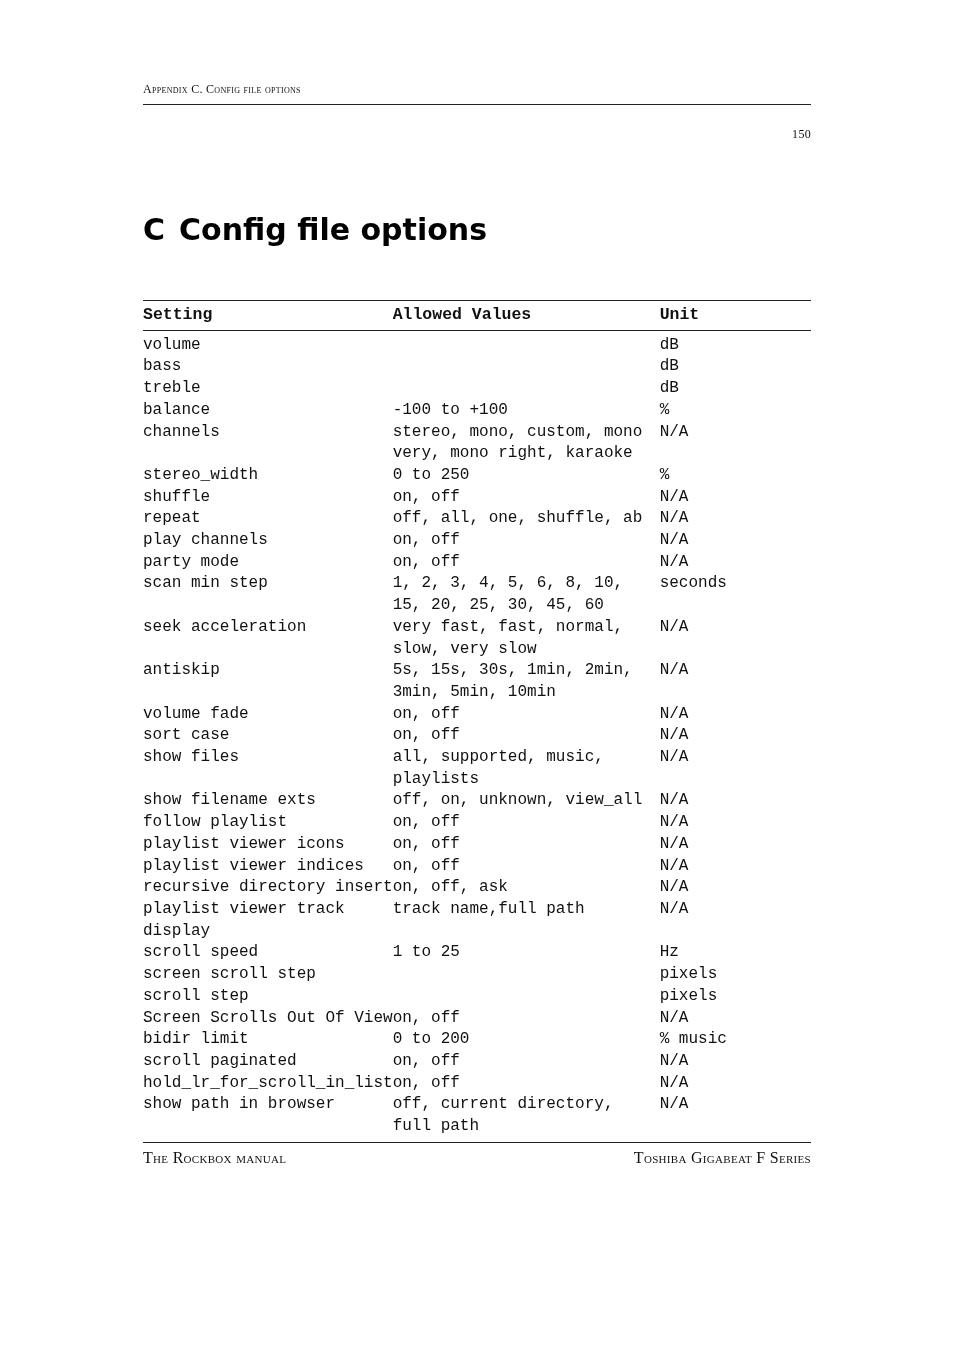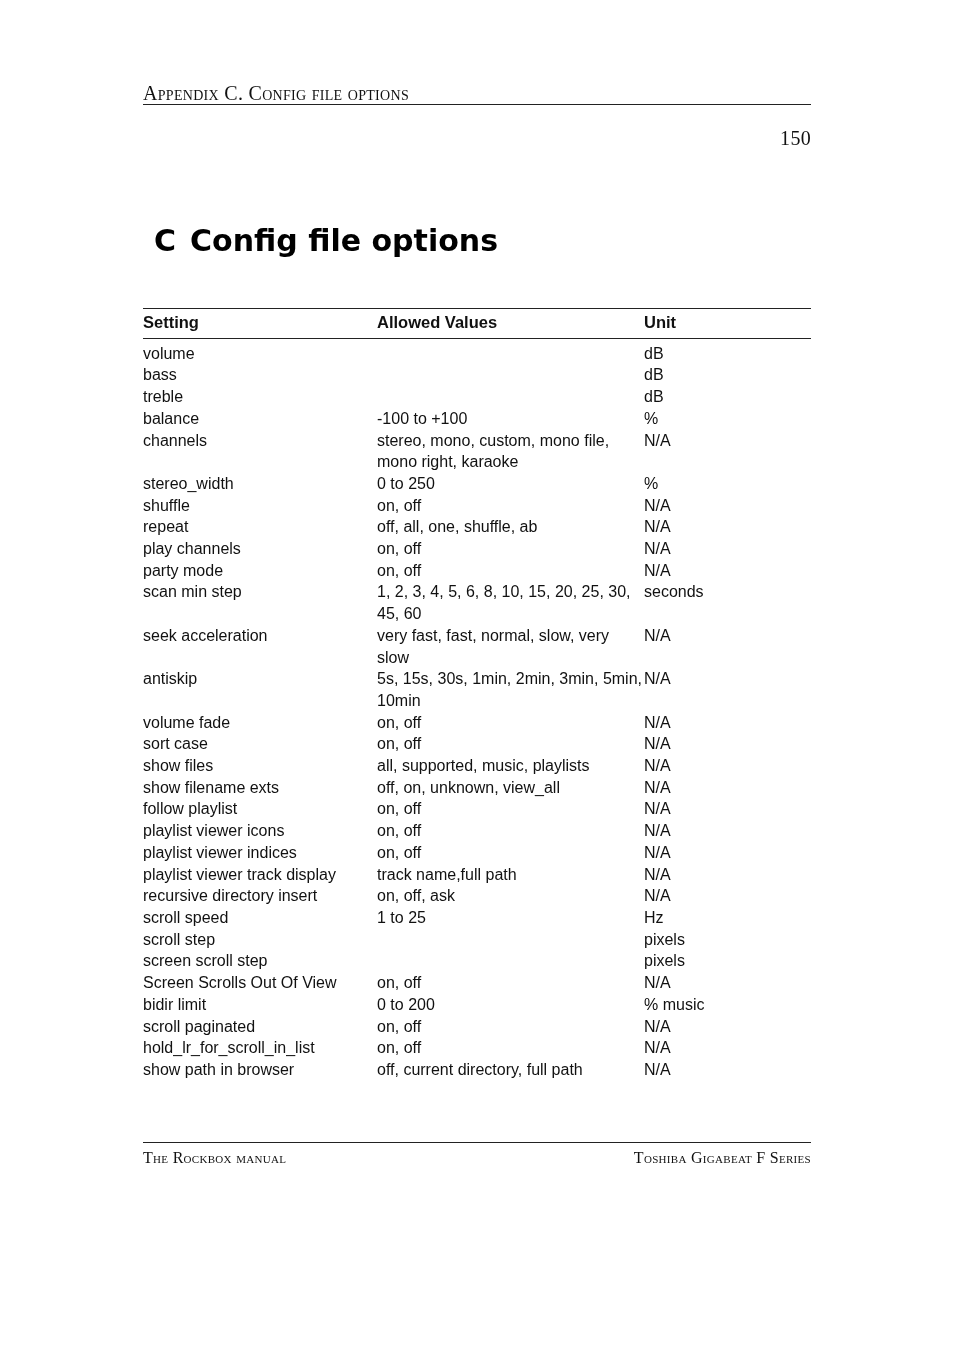--- a/index.html
+++ b/index.html
@@ -1,23 +1,23 @@
 <!DOCTYPE html>
 <html><head>
 <meta charset="utf-8">
 <style>
   html, body { margin: 0; padding: 0; background: #ffffff; }
   body { width: 954px; height: 1350px; position: relative; font-family: "DejaVu Serif", "Liberation Serif", serif; color: #111; }
   .page { position: absolute; left: 143px; top: 0; width: 668px; }
-  .running-head { position: absolute; top: 82px; left: 0; width: 668px; height: 22px; border-bottom: 1px solid #222; font-family: "Liberation Serif", serif; font-size: 20px; font-variant: small-caps; letter-spacing: 0.3px; }
+  .running-head { position: absolute; top: 82px; left: 0; width: 668px; height: 22px; border-bottom: 1px solid #222; font-family: "Liberation Serif", serif; font-size: 12px; font-variant: small-caps; letter-spacing: 0.3px; }
   .running-head .left { position: absolute; left: 0; top: 0; }
   .running-head .right { position: absolute; right: 0; top: 0; font-variant: normal; margin-top: 45px; }
-  .chapter-title { position: absolute; top: 212px; left: 0; margin: 11px; font-family: "DejaVu Sans", "Liberation Sans", sans-serif; font-weight: bold; font-size: 30px; color: #000; }
+  .chapter-title { position: absolute; top: 212px; left: 0; margin: 0; font-family: "DejaVu Sans", "Liberation Sans", sans-serif; font-weight: bold; font-size: 30px; color: #000; }
   .chapter-title .num { margin-right: 14px; }
-  table.config { position: absolute; top: 308px; left: 0; width: 668px; border-collapse: collapse; font-family: Liberation Sans, sans-serif; font-size: 16px; line-height: 21.7px; }
+  table.config { position: absolute; top: 300px; left: 0; width: 668px; border-collapse: collapse; font-family: Liberation Mono, monospace; font-size: 16px; line-height: 21.7px; }
   table.config thead th { text-align: left; font-weight: bold; padding: 3px 0 4px 0; border-top: 1px solid #222; border-bottom: 1px solid #222; font-size: 16.5px; }
   table.config tbody tr:first-child td { padding-top: 4px; margin-left: 37px; }
   table.config td { vertical-align: top; padding: 0; }
   .c1 { width: 234px; }
   .c2 { width: 267px; padding-right: 0; }
   .c3 { }
   .footer { position: absolute; top: 1142px; left: 0; width: 668px; border-top: 1px solid #222; padding-top: 6px; font-family: "Liberation Serif", serif; font-size: 16px; font-variant: small-caps; letter-spacing: 0.3px; }
   .footer .left { position: absolute; left: 0; top: 6px; }
   .footer .right { position: absolute; right: 0; top: 6px; }
 </style>
@@ -58,21 +58,21 @@
           <td class="c2"></td>
           <td class="c3">dB</td>
         </tr>
         <tr>
           <td class="c1">balance</td>
           <td class="c2">-100 to +100</td>
           <td class="c3">%</td>
         </tr>
         <tr>
           <td class="c1">channels</td>
-          <td class="c2">stereo, mono, custom, mono file, mono right, karaoke</td>
+          <td class="c2">stereo, mono, custom, mono very, mono right, karaoke</td>
           <td class="c3">N/A</td>
         </tr>
         <tr>
           <td class="c1">stereo_width</td>
           <td class="c2">0 to 250</td>
           <td class="c3">%</td>
         </tr>
         <tr>
           <td class="c1">shuffle</td>
           <td class="c2">on, off</td>
@@ -137,41 +137,41 @@
           <td class="c1">playlist viewer icons</td>
           <td class="c2">on, off</td>
           <td class="c3">N/A</td>
         </tr>
         <tr>
           <td class="c1">playlist viewer indices</td>
           <td class="c2">on, off</td>
           <td class="c3">N/A</td>
         </tr>
         <tr>
+          <td class="c1">recursive directory insert</td>
+          <td class="c2">on, off, ask</td>
+          <td class="c3">N/A</td>
+        </tr>
+        <tr>
           <td class="c1">playlist viewer track display</td>
           <td class="c2">track name,full path</td>
-          <td class="c3">N/A</td>
-        </tr>
-        <tr>
-          <td class="c1">recursive directory insert</td>
-          <td class="c2">on, off, ask</td>
           <td class="c3">N/A</td>
         </tr>
         <tr>
           <td class="c1">scroll speed</td>
           <td class="c2">1 to 25</td>
           <td class="c3">Hz</td>
         </tr>
         <tr>
+          <td class="c1">screen scroll step</td>
+          <td class="c2"></td>
+          <td class="c3">pixels</td>
+        </tr>
+        <tr>
           <td class="c1">scroll step</td>
-          <td class="c2"></td>
-          <td class="c3">pixels</td>
-        </tr>
-        <tr>
-          <td class="c1">screen scroll step</td>
           <td class="c2"></td>
           <td class="c3">pixels</td>
         </tr>
         <tr>
           <td class="c1">Screen Scrolls Out Of View</td>
           <td class="c2">on, off</td>
           <td class="c3">N/A</td>
         </tr>
         <tr>
           <td class="c1">bidir limit</td>

